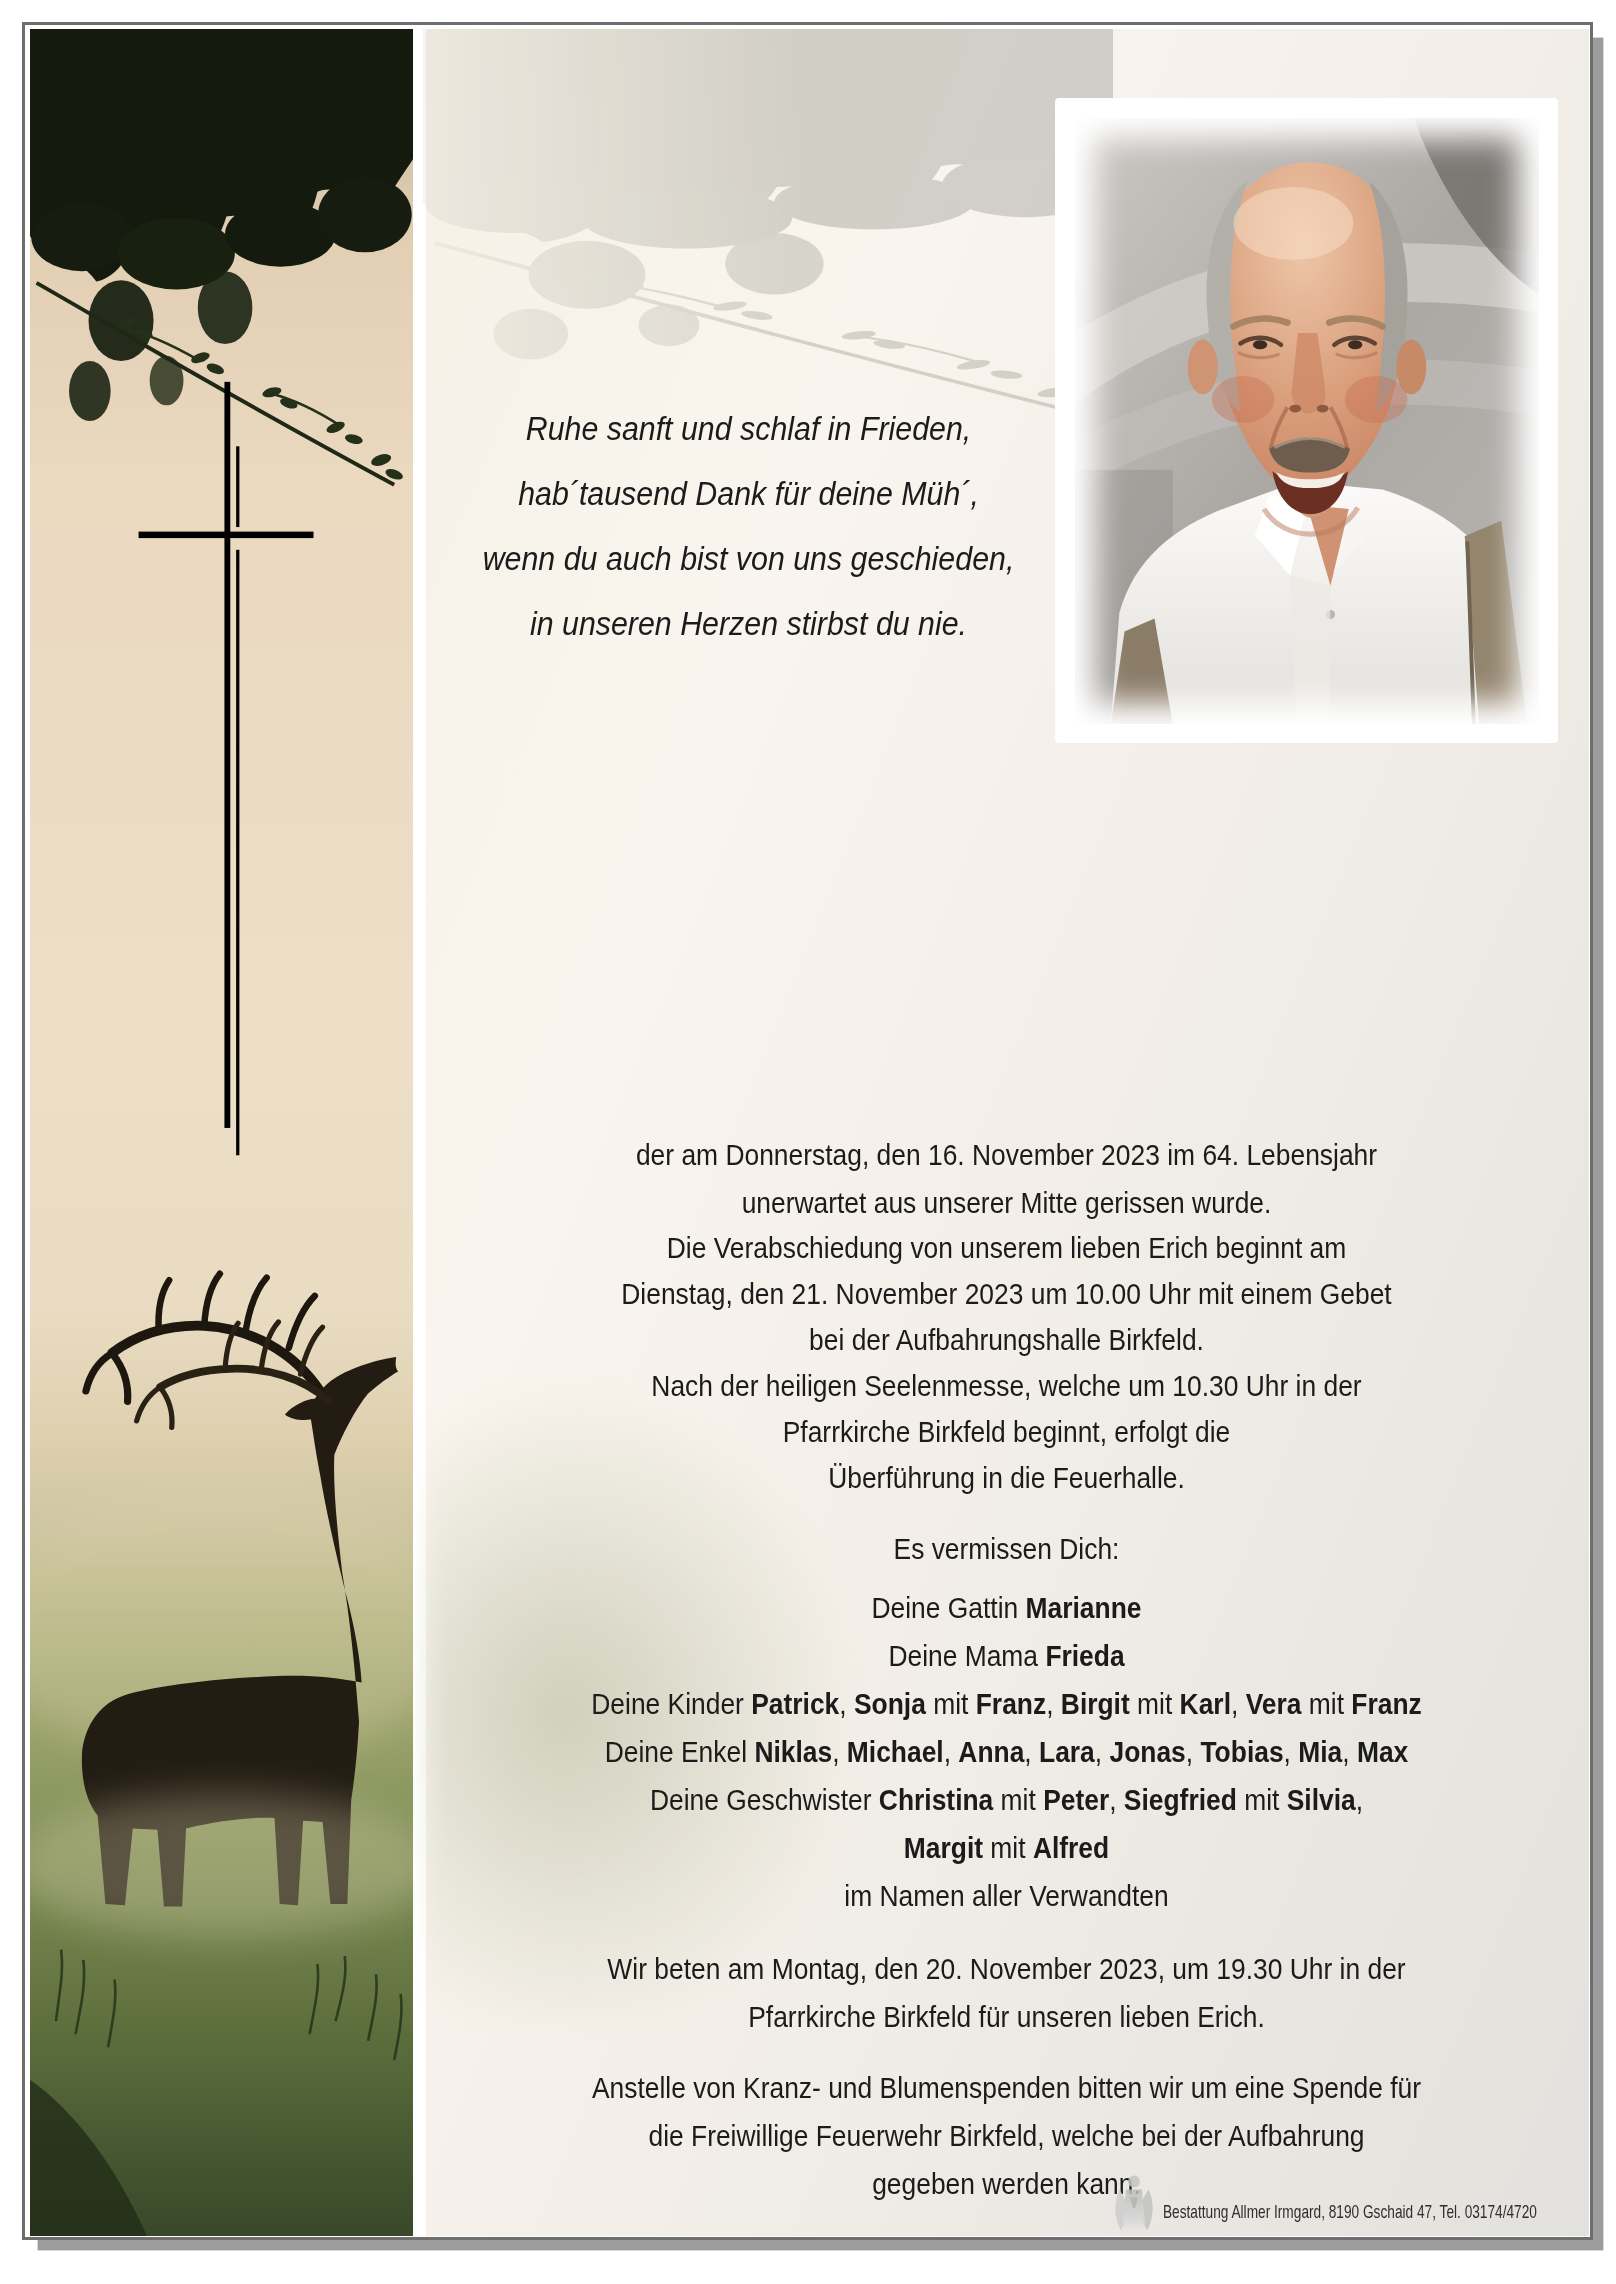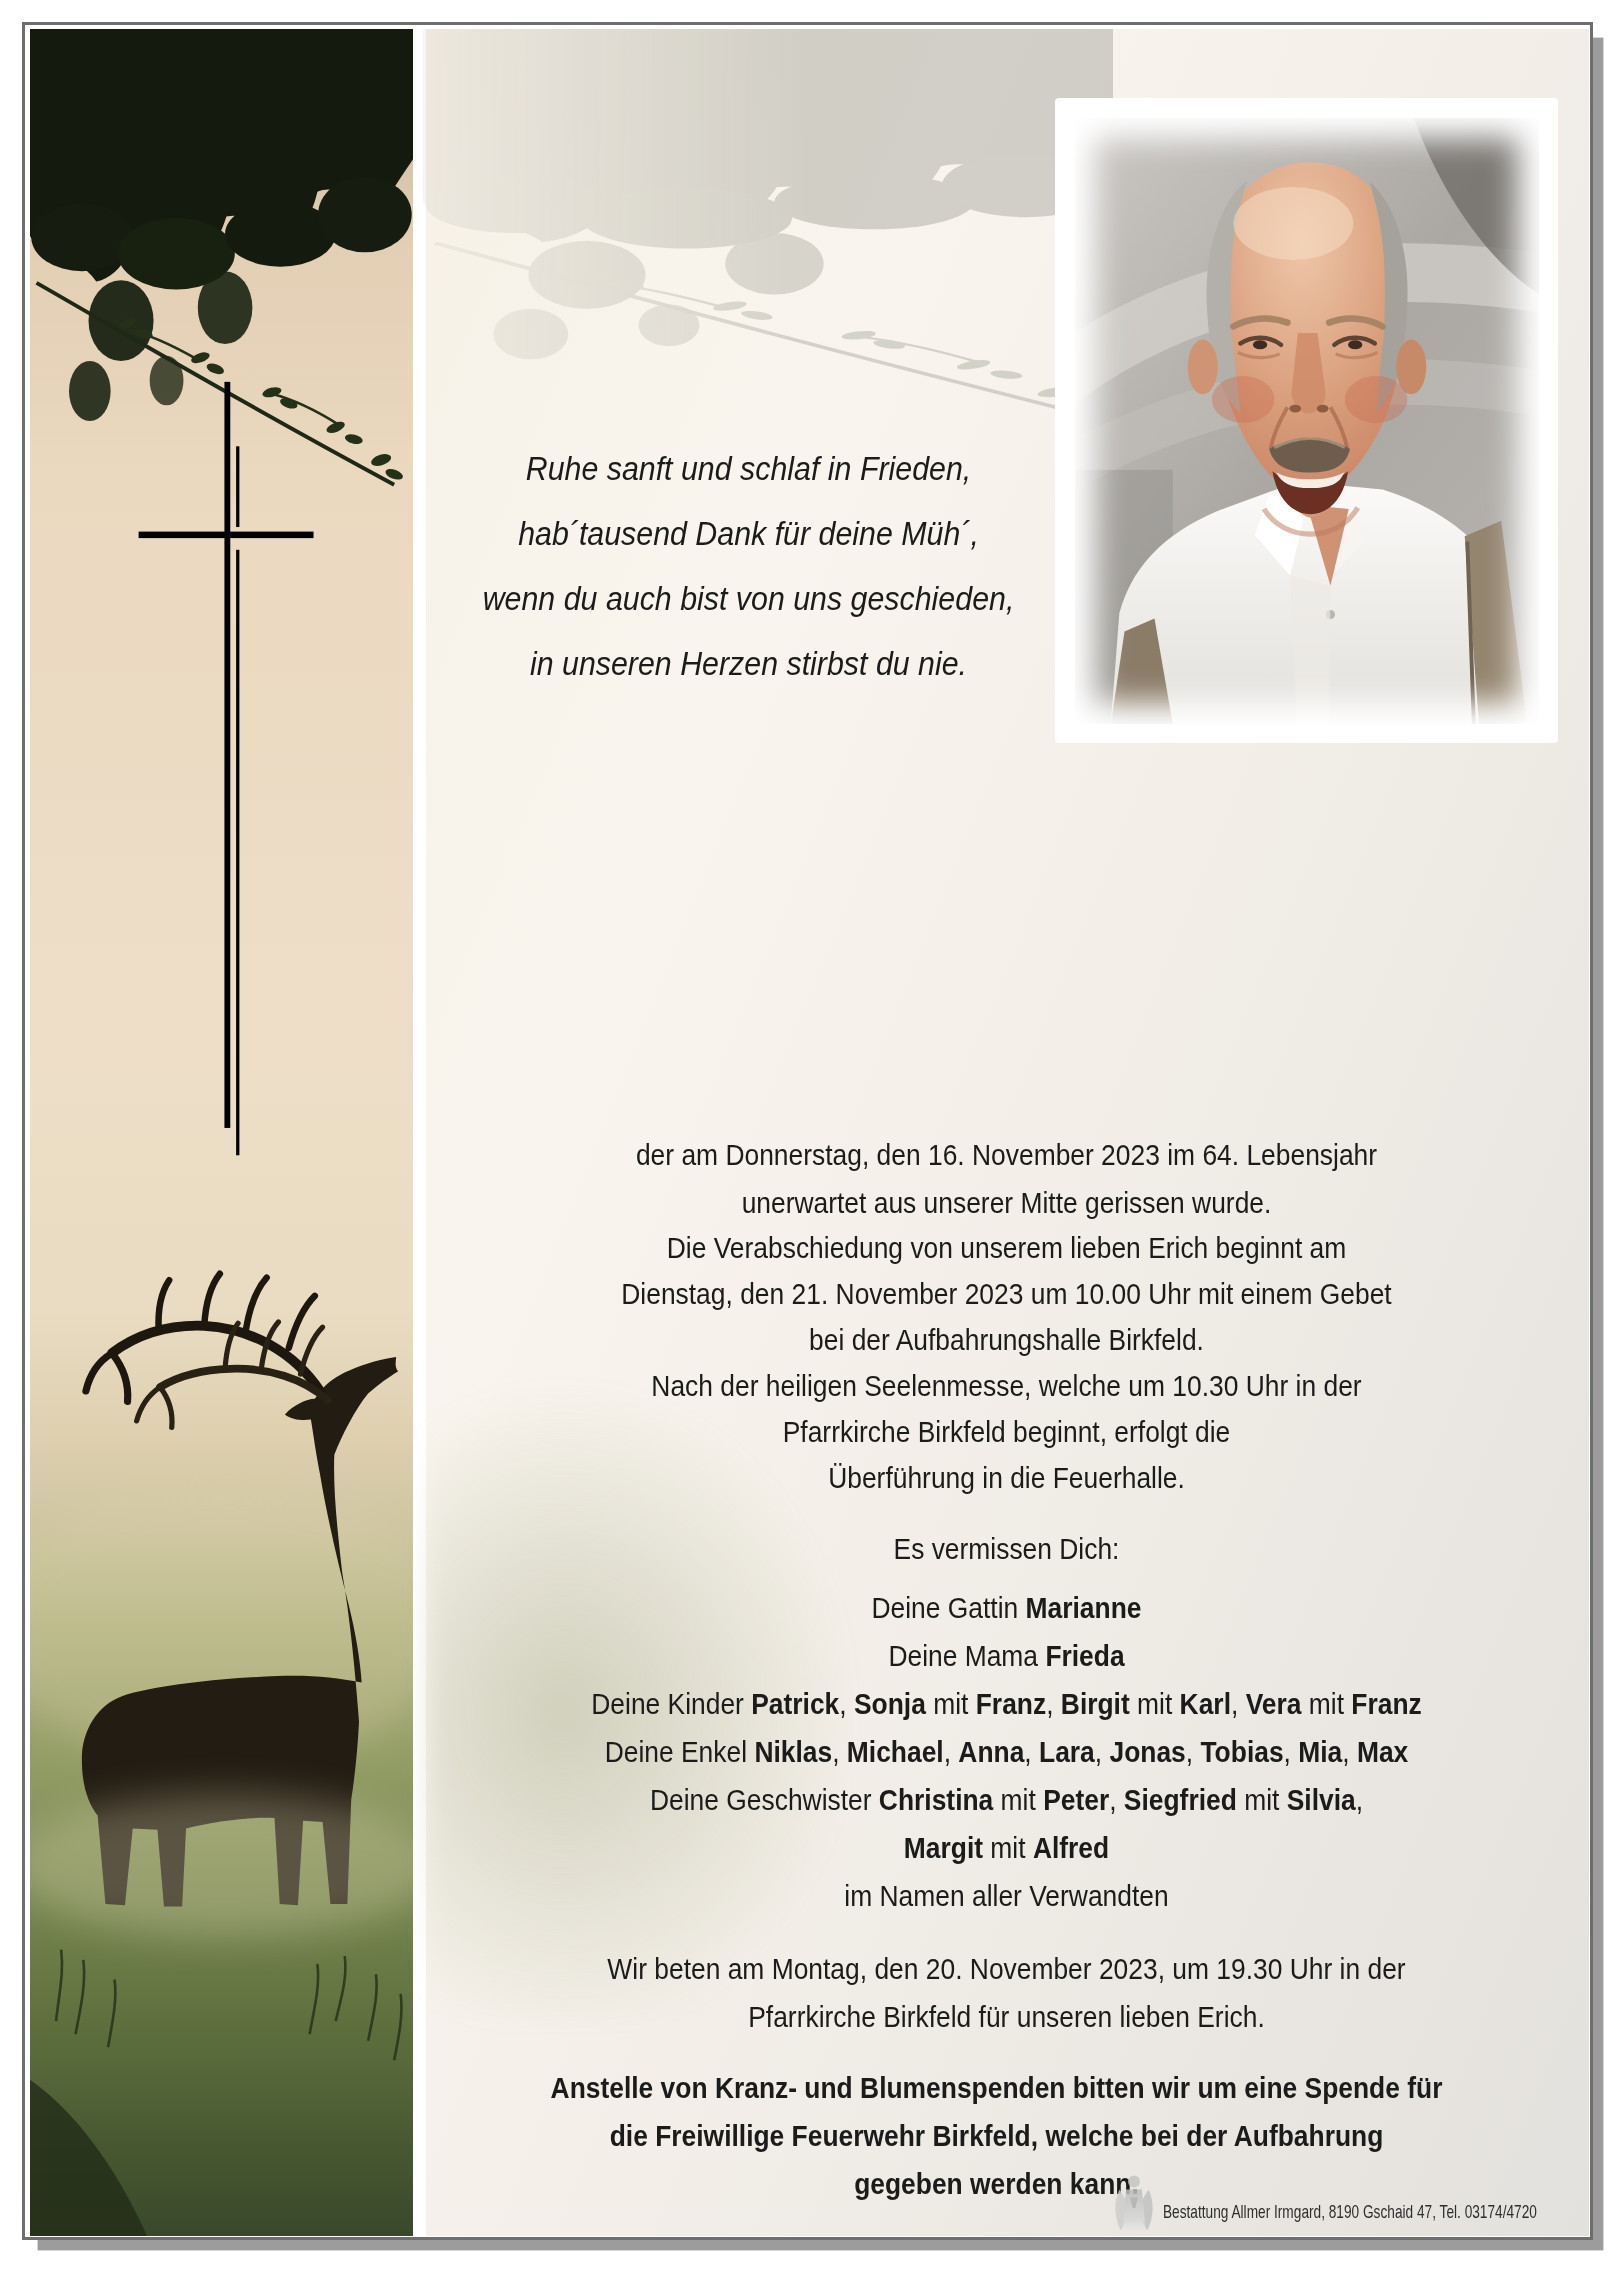--- a/index.html
+++ b/index.html
@@ -231,21 +231,21 @@
         <path d="M298,508 C330,488 392,488 422,508 C416,534 396,544 360,544 C324,544 304,532 298,508 Z" fill="#6e5d4c"></path>
         <path d="M306,506 C330,494 352,492 360,492 M414,506 C392,494 372,492 362,492" stroke="#9c8d7b" stroke-width="4" fill="none"></path>
         <path d="M303,542 C330,566 392,566 419,542 C412,588 386,608 361,608 C336,608 310,586 303,542 Z" fill="#6b2f24"></path>
         <path d="M309,544 C334,558 388,558 413,544 C406,562 390,568 361,568 C332,568 316,560 309,544 Z" fill="#f4eee6"></path>
         <path d="M290,600 C322,652 402,652 434,598" stroke="#b97a5c" stroke-width="8" fill="none" opacity=".5"></path>
       </svg>
     </div>
     <div class="photo-feather"></div>
   </div>
 
-  <div class="tblock poem" style="left:260px;top:436px;width:977px;--lh:65px;--fs:33px;">
+  <div class="tblock poem" style="left:260px;top:396px;width:977px;--lh:65px;--fs:33px;">
       <div class="line">Ruhe sanft und schlaf in Frieden,</div>
       <div class="line">hab´tausend Dank für deine Müh´,</div>
       <div class="line">wenn du auch bist von uns geschieden,</div>
       <div class="line">in unseren Herzen stirbst du nie.</div>
     </div>
 
 
 
   <div class="tblock" style="left:423px;top:1102px;width:1167px;margin-top:29px;--lh:48px;--fs:30px;">
       <div class="line">der am Donnerstag, den 16. November 2023 im 64. Lebensjahr</div>
@@ -273,21 +273,21 @@
       <div class="line"><span>Deine Geschwister </span><span class="b">Christina</span><span> mit </span><span class="b">Peter</span><span>, </span><span class="b">Siegfried</span><span> mit </span><span class="b">Silvia</span><span>,</span></div>
       <div class="line"><span class="b">Margit</span><span> mit </span><span class="b">Alfred</span></div>
       <div class="line"><span>im Namen aller Verwandten</span></div>
     </div>
 
   <div class="tblock" style="left:423px;top:1945px;width:1167px;--lh:48px;--fs:30px;">
       <div class="line">Wir beten am Montag, den 20. November 2023, um 19.30 Uhr in der</div>
       <div class="line">Pfarrkirche Birkfeld für unseren lieben Erich.</div>
     </div>
 
-  <div class="tblock" style="left:413px;top:2064px;width:1167px;font-weight:bold;--lh:48px;--fs:30px;">
+  <div class="tblock" style="left:423px;top:2064px;width:1167px;--lh:48px;--fs:30px;">
       <div class="line">Anstelle von Kranz- und Blumenspenden bitten wir um eine Spende für</div>
       <div class="line">die Freiwillige Feuerwehr Birkfeld, welche bei der Aufbahrung</div>
       <div class="line">gegeben werden kann.</div>
     </div>
 
   <svg class="angel" viewBox="0 0 68 100">
     <defs>
       <linearGradient id="af" x1="0" y1="0" x2="0" y2="1">
         <stop offset="0" stop-color="#bdbdbd"></stop>
           <stop offset=".7" stop-color="#d6d6d6"></stop>

